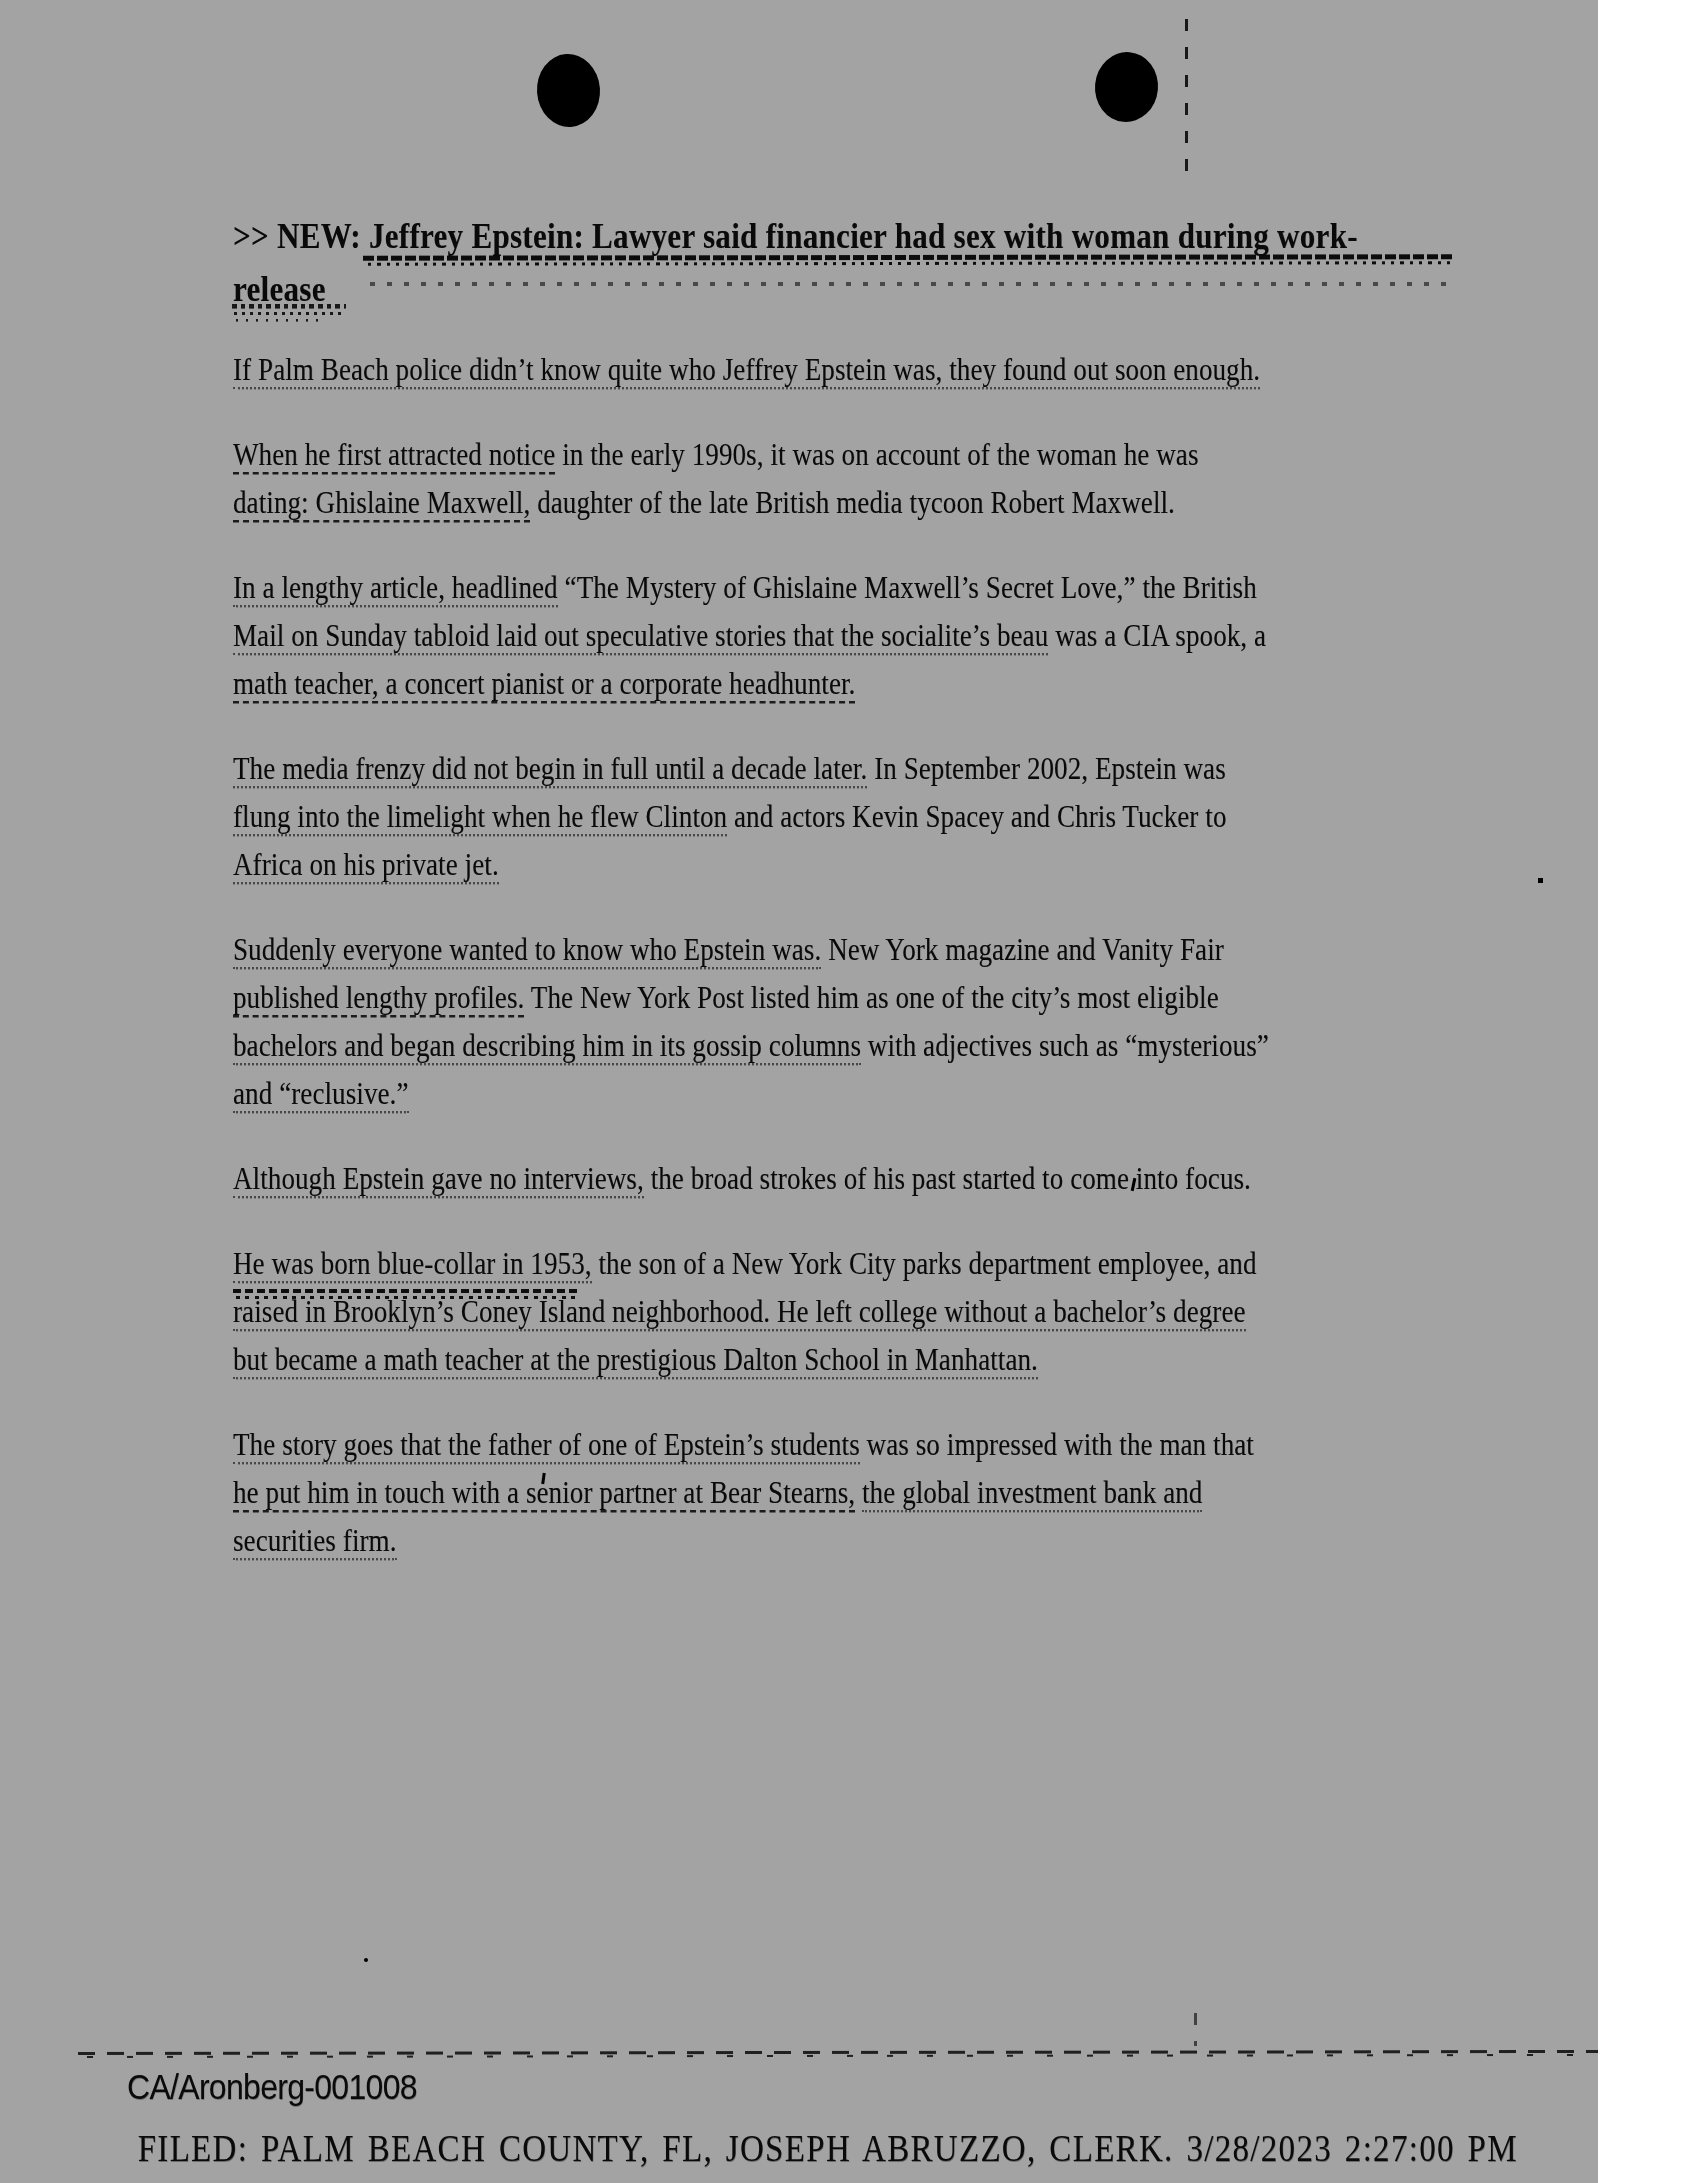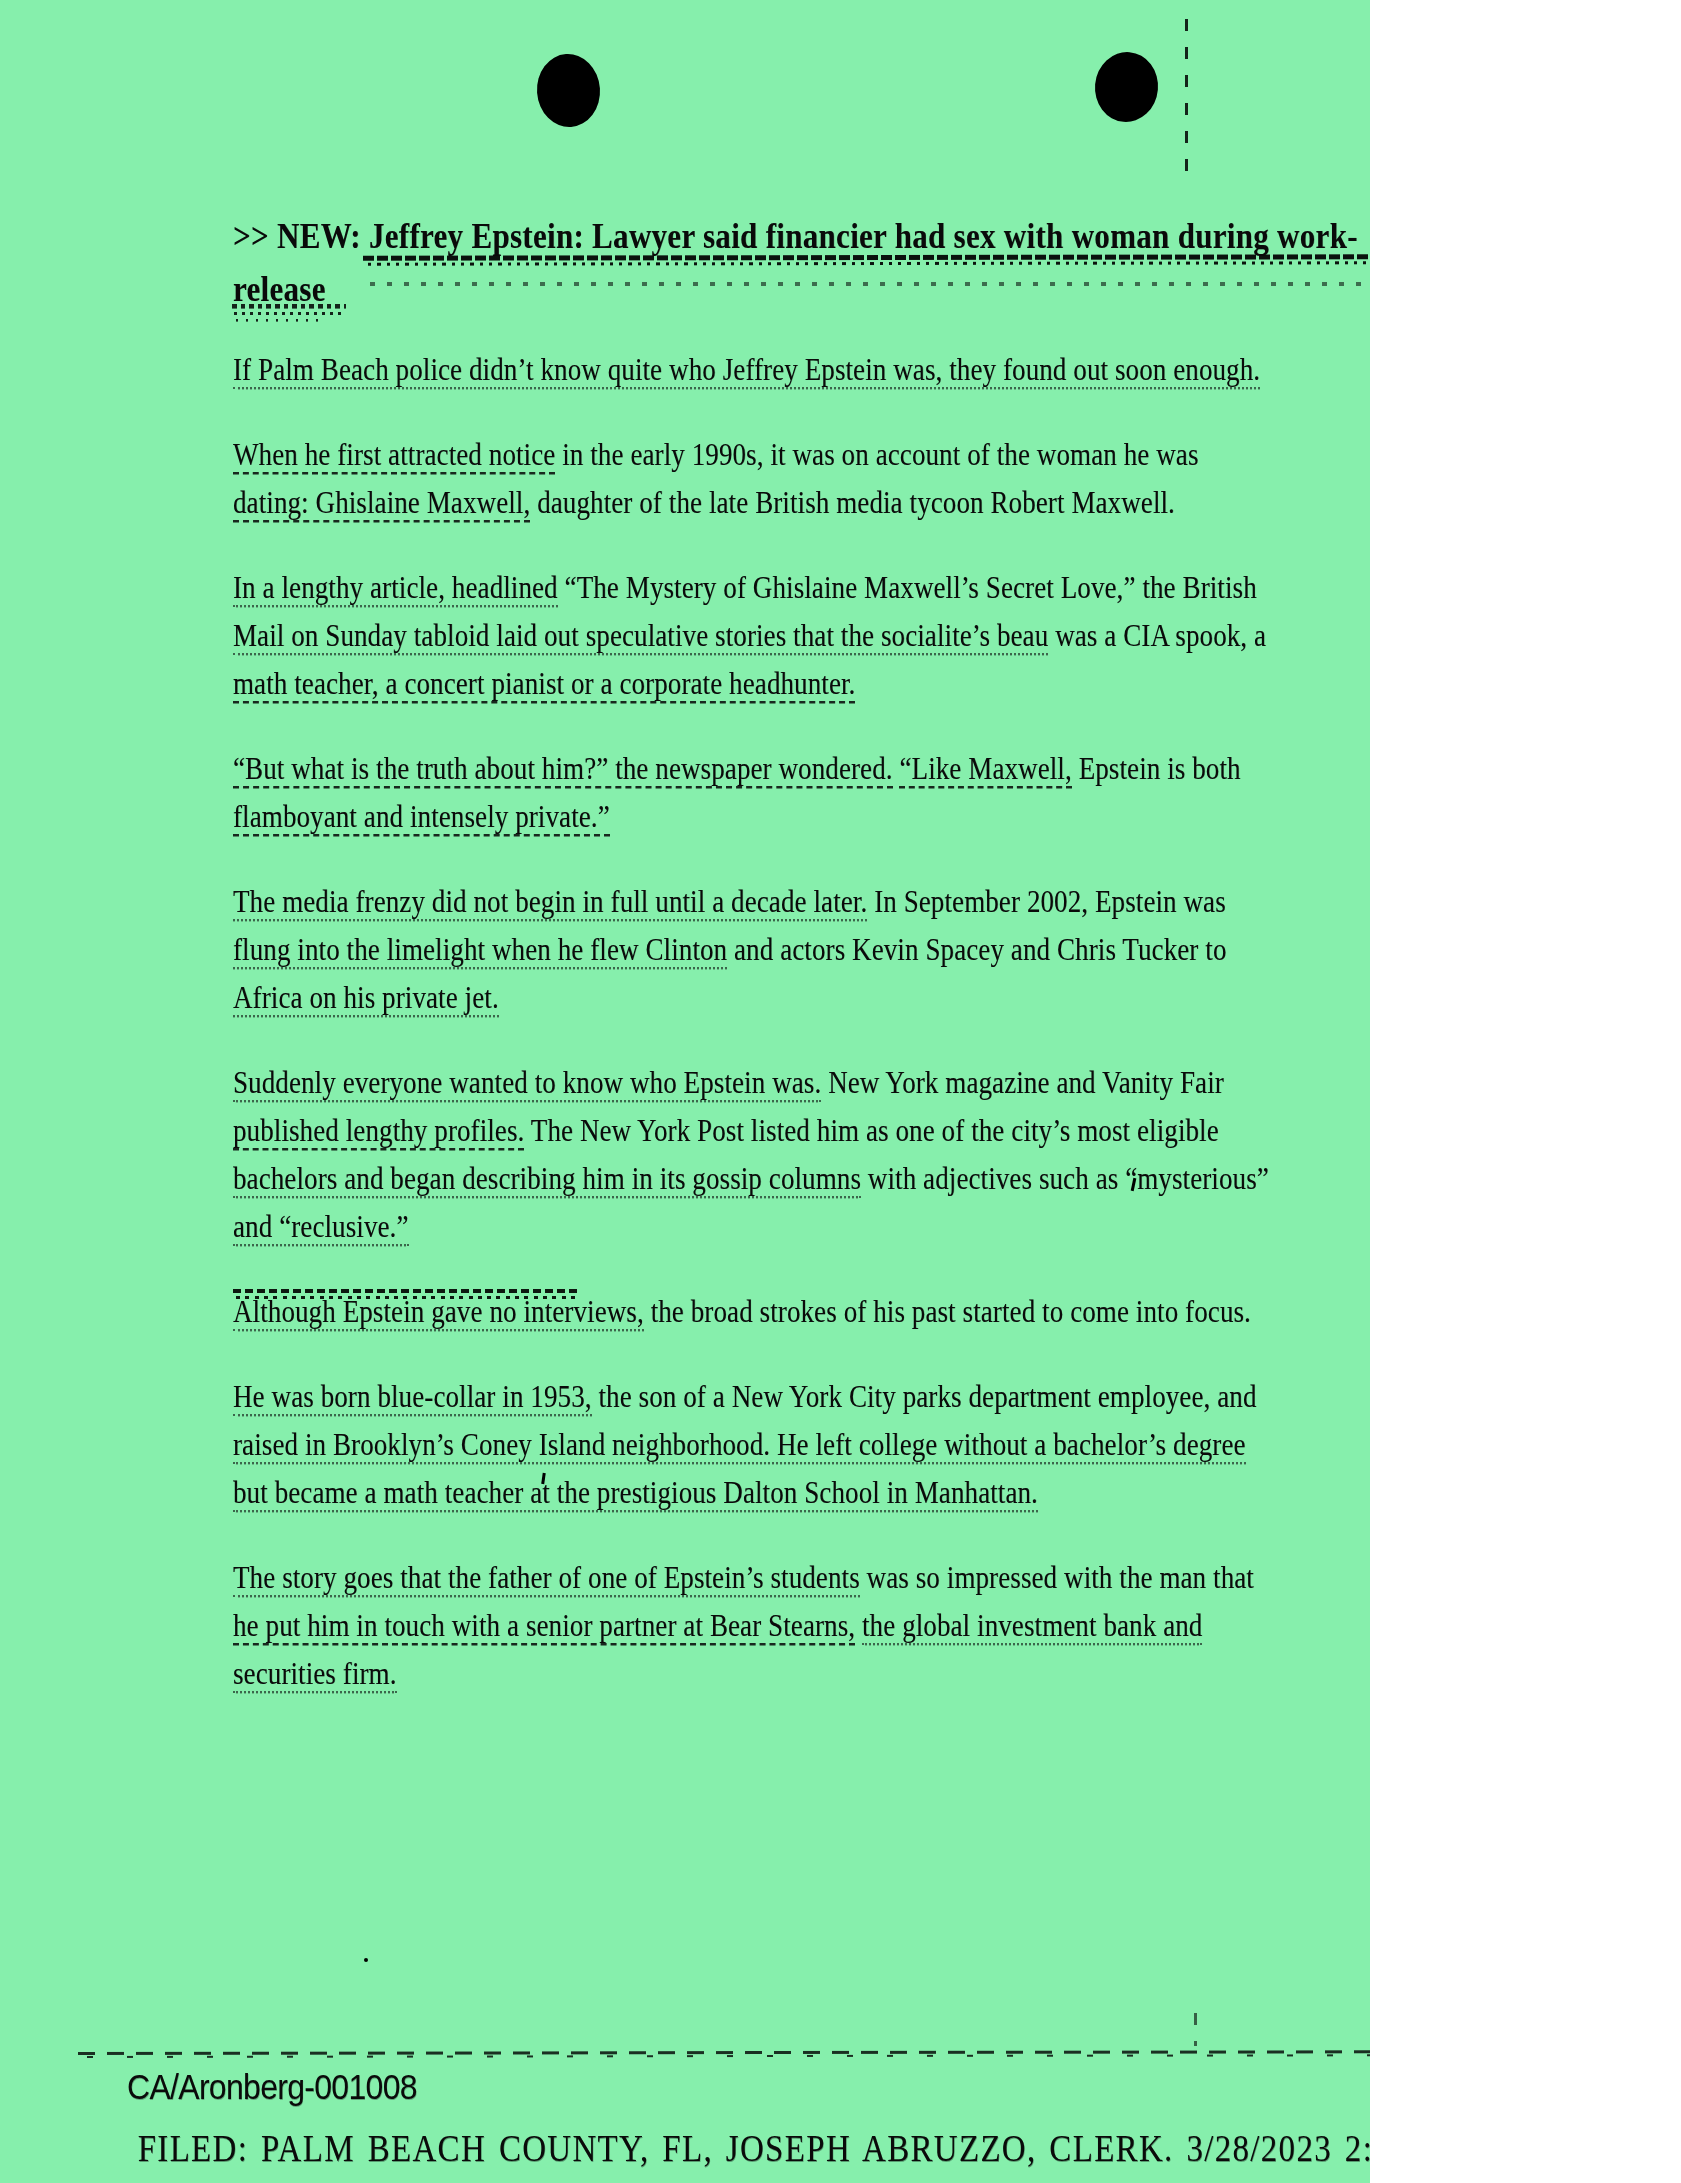--- a/index.html
+++ b/index.html
@@ -1,19 +1,19 @@
 <!DOCTYPE html>
 <html style="font-size:10.6px"><head>
 <meta charset="utf-8">
 <style>
   html,body{margin:0;padding:0;background:#ffffff;}
   .page{
     position:relative;
-    width:1370px;height:2183px;
-    background:#86efac;
+    width:1598px;height:2183px;
+    background:#a3a3a3;
     color:#0a0a0a;
     font-family:"Liberation Serif",serif;
     overflow:hidden;
   }
   
   .content{
     position:absolute;left:233px;top:209px;width:1229px;
     text-shadow:0.4px 0.5px 0 rgba(0,0,0,.28);
   }
   .headline{
@@ -124,24 +124,20 @@
         <div class="para">
           <span class="bline"><span class="nu heavy">When he first attracted notice</span> in the early 1990s, it was on account of the woman he was</span>
           <span class="bline"><span class="nu heavy">dating: Ghislaine Maxwell,</span> daughter of the late British media tycoon Robert Maxwell.</span>
         </div>
         <div class="para">
           <span class="bline"><span class="nu light">In a lengthy article, headlined</span> “The Mystery of Ghislaine Maxwell’s Secret Love,” the British</span>
           <span class="bline"><span class="nu light">Mail on Sunday tabloid laid out speculative stories that the socialite’s beau</span> was a CIA spook, a</span>
           <span class="bline"><span class="nu heavy">math teacher, a concert pianist or a corporate headhunter.</span></span>
         </div>
         <div class="para">
-          <span class="bline"><span class="nu heavy">“But what is the truth about him?” the newspaper wondered.</span> <span class="nu heavy">“Like Maxwell,</span> Epstein is both</span>
-          <span class="bline"><span class="nu heavy">flamboyant and intensely private.”</span></span>
-        </div>
-        <div class="para">
           <span class="bline"><span class="nu light">The media frenzy did not begin in full until a decade later.</span> In September 2002, Epstein was</span>
           <span class="bline"><span class="nu light">flung into the limelight when he flew Clinton</span> and actors Kevin Spacey and Chris Tucker to</span>
           <span class="bline"><span class="nu light">Africa on his private jet.</span></span>
         </div>
         <div class="para">
           <span class="bline"><span class="nu light">Suddenly everyone wanted to know who Epstein was.</span> New York magazine and Vanity Fair</span>
           <span class="bline"><span class="nu heavy">published lengthy profiles.</span> The New York Post listed him as one of the city’s most eligible</span>
           <span class="bline"><span class="nu light">bachelors and began describing him in its gossip columns</span> with adjectives such as “mysterious”</span>
           <span class="bline"><span class="nu light">and “reclusive.”</span></span>
         </div>

